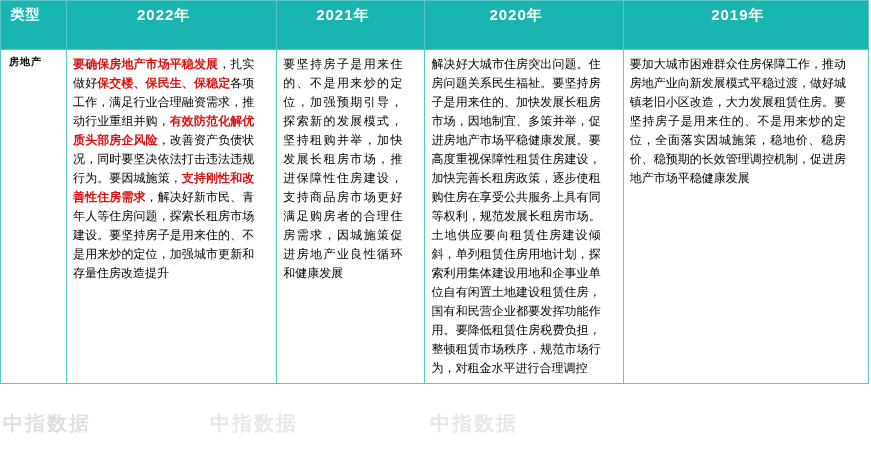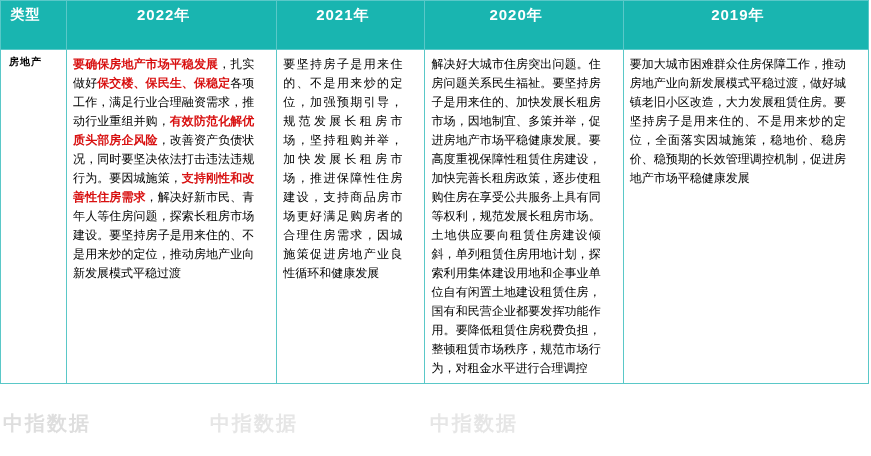--- a/index.html
+++ b/index.html
@@ -120,22 +120,22 @@
         <th>2021年</th>
         <th>2020年</th>
         <th>2019年</th>
       </tr>
     </thead>
     <tbody>
       <tr>
         <td class="rowlabel">房地产</td>
         <td class="cell">
           <p>
-            <span class="hl">要确保房地产市场平稳发展</span><span>，扎实做好</span><span class="hl">保交楼、保民生、保稳定</span><span>各项工作，满足行业合理融资需求，推动行业重组并购，</span><span class="hl">有效防范化解优质头部房企风险</span><span>，改善资产负债状况，同时要坚决依法打击违法违规行为。要因城施策，</span><span class="hl">支持刚性和改善性住房需求</span><span>，解决好新市民、青年人等住房问题，探索长租房市场建设。要坚持房子是用来住的、不是用来炒的定位，推动房地产业向新发展模式平稳过渡</span>
+            <span class="hl">要确保房地产市场平稳发展</span><span>，扎实做好</span><span class="hl">保交楼、保民生、保稳定</span><span>各项工作，满足行业合理融资需求，推动行业重组并购，</span><span class="hl">有效防范化解优质头部房企风险</span><span>，改善资产负债状况，同时要坚决依法打击违法违规行为。要因城施策，</span><span class="hl">支持刚性和改善性住房需求</span><span>，解决好新市民、青年人等住房问题，探索长租房市场建设。要坚持房子是用来住的、不是用来炒的定位，加强城市更新和存量住房改造提升</span>
           </p>
         </td>
-        <td class="cell">要坚持房子是用来住的、不是用来炒的定位，加强预期引导，规范发展长租房市场，坚持租购并举，加快发展长租房市场，推进保障性住房建设，支持商品房市场更好满足购房者的合理住房需求，因城施策促进房地产业良性循环和健康发展</td>
+        <td class="cell">要坚持房子是用来住的、不是用来炒的定位，加强预期引导，探索新的发展模式，坚持租购并举，加快发展长租房市场，推进保障性住房建设，支持商品房市场更好满足购房者的合理住房需求，因城施策促进房地产业良性循环和健康发展</td>
         <td class="cell">解决好大城市住房突出问题。住房问题关系民生福祉。要坚持房子是用来住的、加快发展长租房市场，因地制宜、多策并举，促进房地产市场平稳健康发展。要高度重视保障性租赁住房建设，加快完善长租房政策，逐步使租购住房在享受公共服务上具有同等权利，规范发展长租房市场。土地供应要向租赁住房建设倾斜，单列租赁住房用地计划，探索利用集体建设用地和企事业单位自有闲置土地建设租赁住房，国有和民营企业都要发挥功能作用。要降低租赁住房税费负担，整顿租赁市场秩序，规范市场行为，对租金水平进行合理调控</td>
         <td class="cell">要加大城市困难群众住房保障工作，推动房地产业向新发展模式平稳过渡，做好城镇老旧小区改造，大力发展租赁住房。要坚持房子是用来住的、不是用来炒的定位，全面落实因城施策，稳地价、稳房价、稳预期的长效管理调控机制，促进房地产市场平稳健康发展</td>
       </tr>
     </tbody>
   </table>
 </div>
 
 </body></html>

